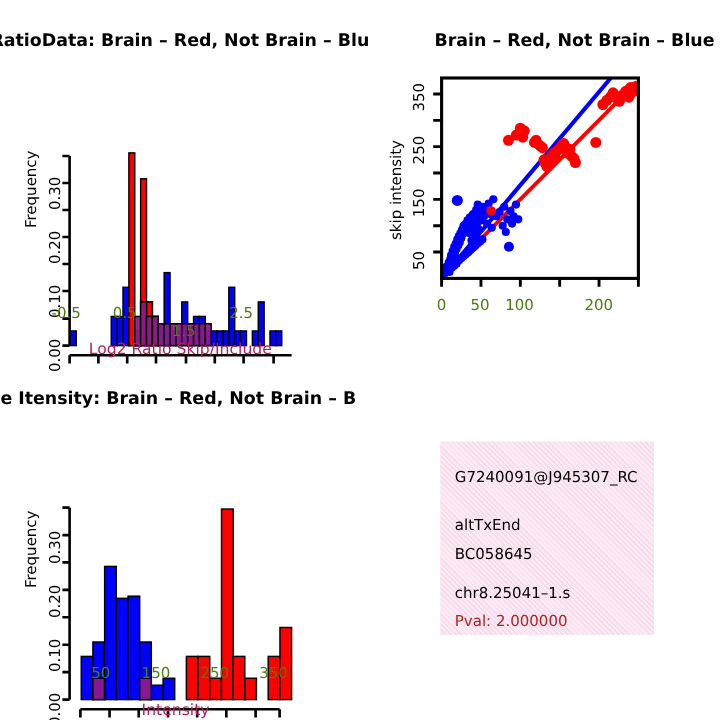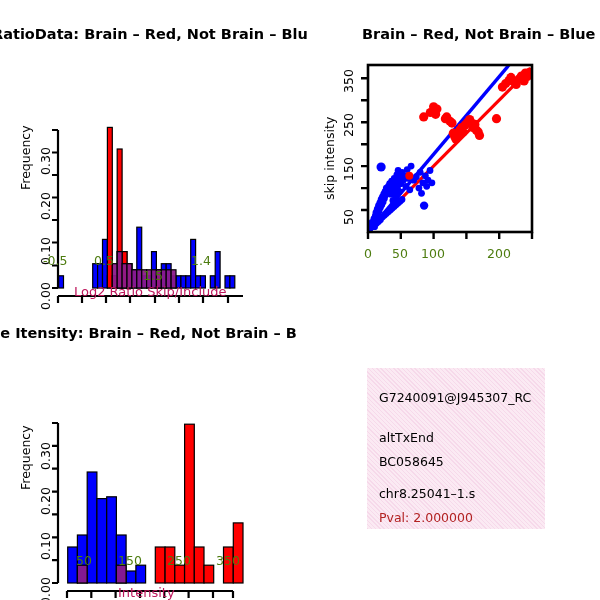--- a/index.html
+++ b/index.html
@@ -146,21 +146,21 @@
   </svg>
 
   <div class="ticklabv" style="left:38px;top:310px;">0.00</div>
   <div class="ticklabv" style="left:38px;top:265px;">0.10</div>
   <div class="ticklabv" style="left:38px;top:220px;">0.20</div>
   <div class="ticklabv" style="left:38px;top:175px;">0.30</div>
 
   <div class="ticklab" style="left:43px;top:253px;">-0.5</div>
   <div class="ticklab" style="left:94px;top:253px;">0.5</div>
   <div class="ticklab" style="left:143px;top:253px;margin-top:15px;">1.5</div>
-  <div class="ticklab" style="left:191px;top:253px;">1.4</div>
+  <div class="ticklab" style="left:191px;top:253px;">2.5</div>
 
   <div class="axlabel" style="left:74px;top:284px;">Log2 Ratio Skip/Include</div>
   <div class="vlabel" style="left:18px;top:190px;transform:rotate(-90deg);">Frequency</div>
 </div>
 
 <div class="panel" style="left:300px;top:0px;width:300px;height:310px;">
 
   <div class="ttl" style="left:31px;top:26px;margin-left:31px;">Brain – Red, Not Brain – Blue</div>
 
   <svg width="300" height="250" style="position:absolute;left:0;top:55px;">

